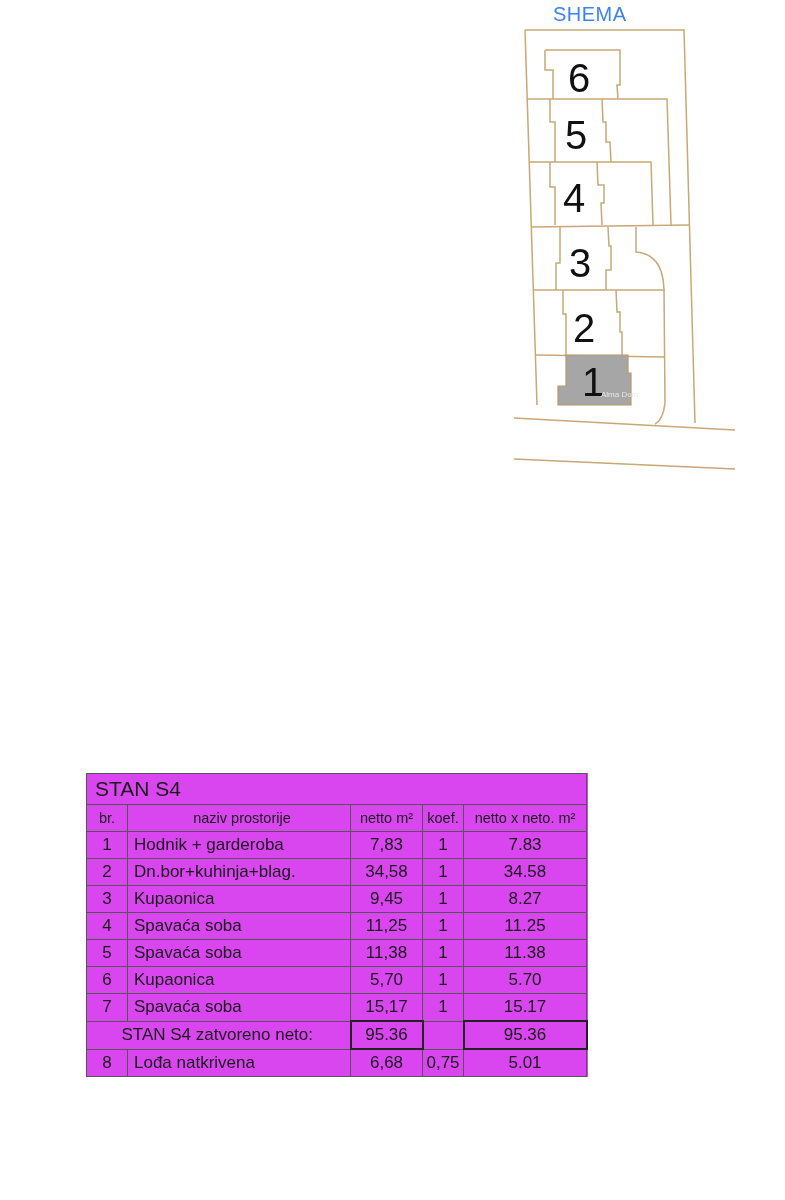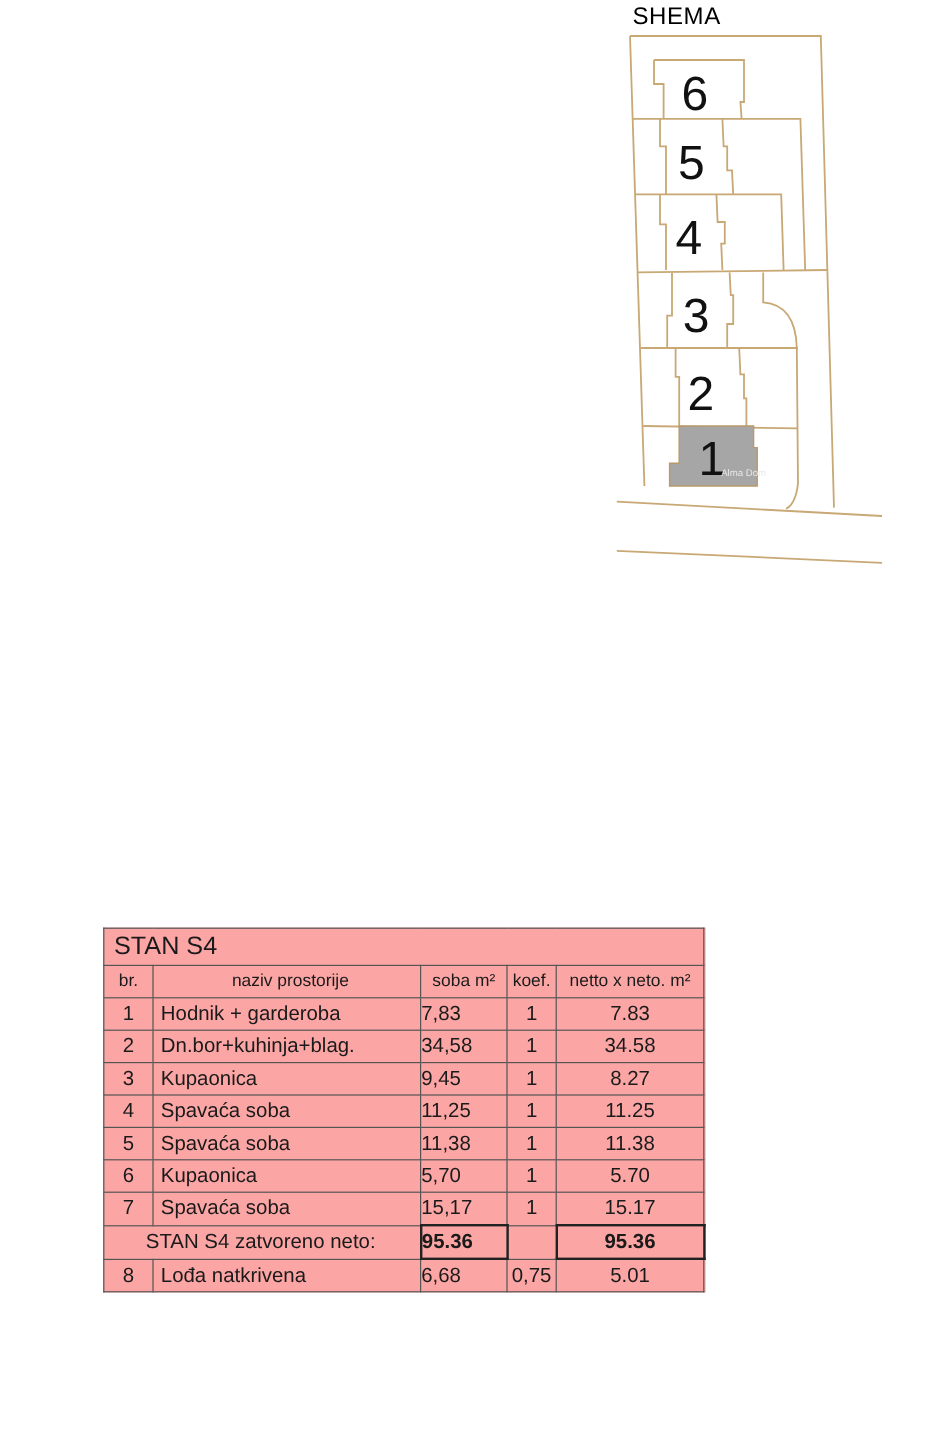--- a/index.html
+++ b/index.html
@@ -1,32 +1,32 @@
 <!DOCTYPE html>
 <html><head>
 <meta charset="utf-8">
 <style>
   html, body { margin:0; padding:0; background:#ffffff; }
   body { width:785px; height:1200px; position:relative; overflow:hidden; font-family:"Liberation Sans", sans-serif; }
-  .shema-title { position:absolute; left:527px; top:3px; font-size:20px; color:#000000; letter-spacing:0.5px;text-align:center; }
+  .shema-title { position:absolute; left:553px; top:3px; font-size:20px; color:#3b82f6; letter-spacing:0.5px;text-align:center; }
   .shema-svg { position:absolute; left:0; top:0; }
   .unit-num { font-family:"Liberation Sans", sans-serif; font-size:40px; fill:#111; }
   .wm { font-family:"Liberation Sans", sans-serif; font-size:8px; fill:#e9e9e9; }
 
-  table.area { position:absolute; left:86px; top:773px; border-collapse:collapse; background:#fca5a5; color:#1a1a1a; }
+  table.area { position:absolute; left:86px; top:773px; border-collapse:collapse; background:#d946ef; color:#1a1a1a; }
   table.area td { border:1.5px solid #555; padding:0; height:26px; font-size:17px; line-height:26px; white-space:nowrap; }
   .title-cell { font-size:21px !important; padding-left:8px !important; height:30px !important; text-align:left; }
   .hdr td { font-size:14.5px !important; text-align:center; height:26px; }
   .c-br { width:40px; text-align:center; }
   .c-name { width:216px; padding-left:6px !important; text-align:left;margin-top:16px; }
-  .c-net { width:70px; text-align:left; }
+  .c-net { width:70px; text-align:center; }
   .c-koef { width:39px; text-align:center; }
   .c-tot { width:121px; text-align:center; }
   .sum-label { text-align:center; padding-right:2px !important; }
-  .boxed { border:2px solid #222 !important;font-weight:bold; }
+  .boxed { border:2px solid #222 !important; }
 </style>
 </head>
 <body>
 
 <div class="shema-title">SHEMA</div>
 
 <svg class="shema-svg" width="785" height="480" viewBox="0 0 785 480">
   <g fill="none" stroke="#c8a874" stroke-width="1.5">
 
     <path d="M525 30 L684 30 L695 423"></path>
@@ -69,21 +69,21 @@
 </svg>
 
 <table class="area">
   <tbody>
       <tr>
     <td colspan="5" class="title-cell">STAN S4</td>
   </tr>
   <tr class="hdr">
     <td class="c-br">br.</td>
     <td class="c-name" style="text-align:center;padding-left:0;">naziv prostorije</td>
-    <td class="c-net">soba m²</td>
+    <td class="c-net">netto m²</td>
     <td class="c-koef">koef.</td>
     <td class="c-tot">netto x neto. m²</td>
   </tr>
 
   <tr>
     <td class="c-br">1</td>
     <td class="c-name">Hodnik + garderoba</td>
     <td class="c-net">7,83</td>
     <td class="c-koef">1</td>
     <td class="c-tot">7.83</td>

